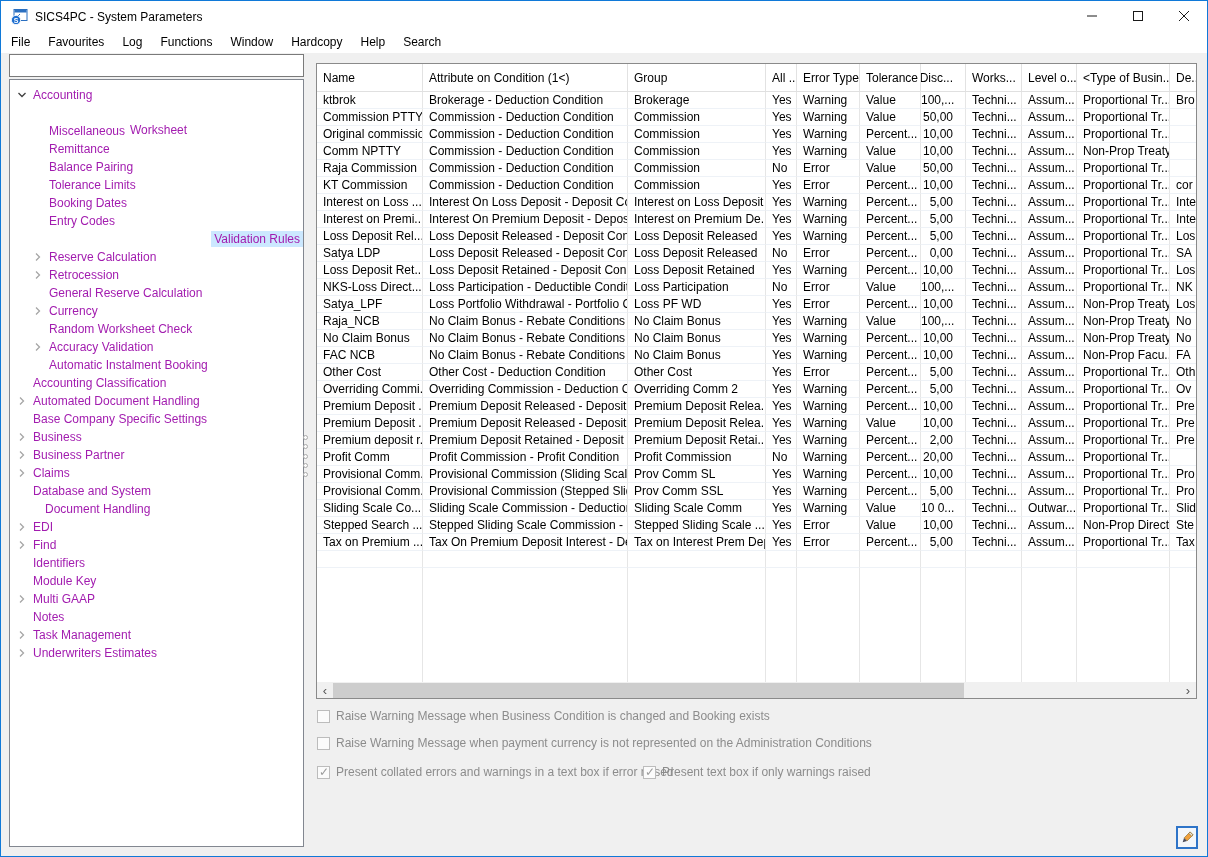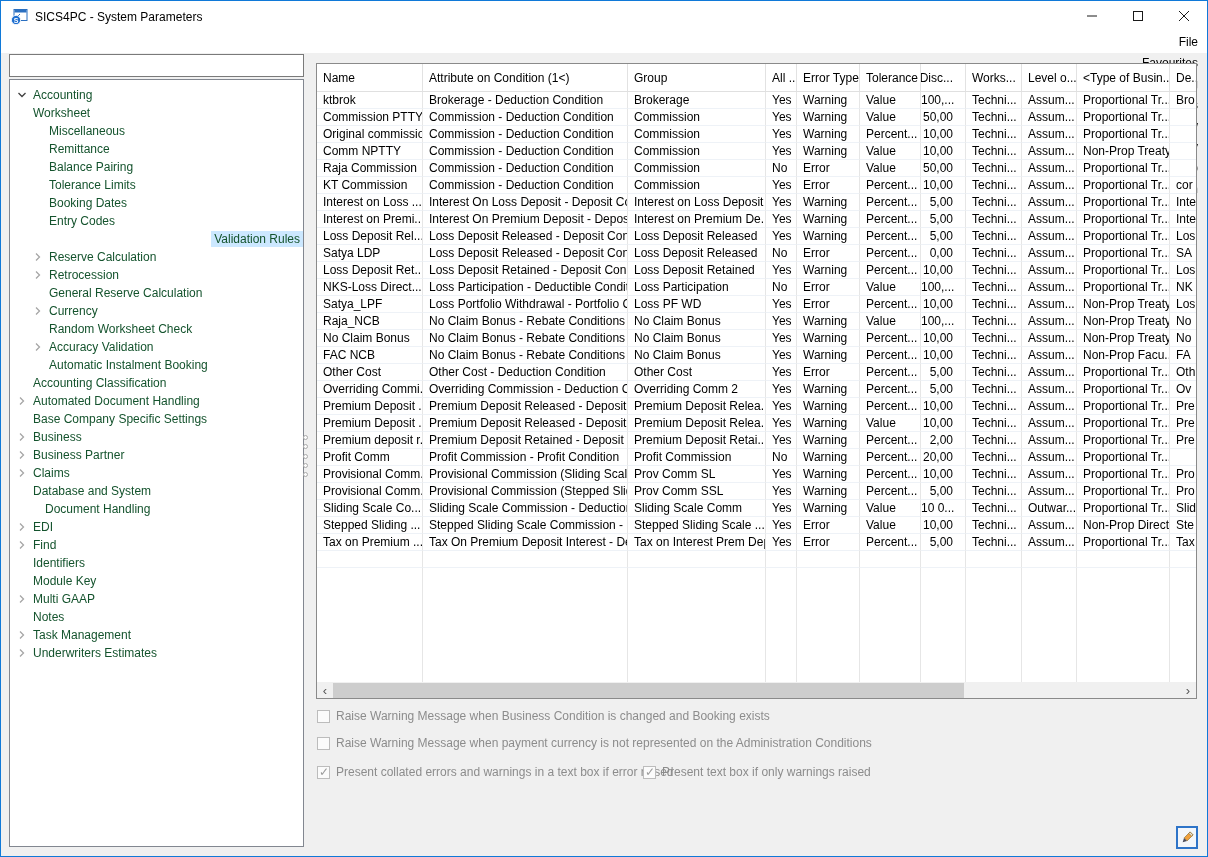--- a/index.html
+++ b/index.html
@@ -12,31 +12,31 @@
   
   .titlebar { position:absolute; left:0; top:0; width:100%; height:31px; background:#fff;
               display:flex; align-items:center; }
   .app-icon { margin-left:9px; width:18px; height:16px; display:flex; align-items:center; }
   .title { margin-left:7px; font-size:12px; color:#000; }
   .winbtns { position:absolute; right:0; top:0; height:30px; display:flex; }
   .winbtn { width:46px; height:30px; display:flex; align-items:center; justify-content:center; }
 
   
   .menubar { position:absolute; left:0; top:31px; width:100%; height:21px; background:#fff;
-             display:flex; align-items:flex-end; padding-left:1px;flex-direction:column; }
+             display:flex; align-items:flex-end; padding-left:1px; }
   .menu-item { padding:0 9px; height:21px; line-height:21px; color:#000; cursor:default; }
 
   
   .filter { position:absolute; left:8px; top:53px; width:295px; height:23px;
             border:1px solid #7a7a7a; background:#fff; font-family:inherit; font-size:12px; padding:0 4px; outline:none; }
   .tree { position:absolute; left:8px; top:78px; width:295px; height:768px;
           border:1px solid #828790; background:#fff; overflow:hidden; padding-top:6px; }
   .tree-item { height:18px; display:flex; align-items:center; white-space:nowrap; cursor:default; }
   .chev { width:16px; height:18px; display:flex; align-items:center; justify-content:center; flex:none; }
-  .tree-label { padding:1px 3px; color:#14532d; }
+  .tree-label { padding:1px 3px; color:#a21caf; }
   .tree-item.selected .tree-label { background:#cce8ff; }
 
   
   .splitter { position:absolute; left:300px; top:434px; width:8px; height:42px;
               display:flex; flex-direction:column; justify-content:space-between; align-items:center; }
   .grip-dot { width:5px; height:5px; border:1px solid #a9a9a9; border-radius:50%; background:#fdfdfd; }
 
   
   .grid { position:absolute; left:315px; top:62px; width:881px; height:636px;
           border:1px solid #8a8a8a; background:#fff; overflow:hidden;
@@ -128,21 +128,21 @@
 
   <div class="tree" id="tree">
       <div class="tree-item" style="padding-left: 4px;">
         <span class="chev">
           <svg width="10" height="10" viewBox="0 0 10 10">
             <path d="M1.5 3 L5 6.5 L8.5 3" fill="none" stroke="#404040" stroke-width="1.3"></path>
           </svg>
         </span>
         <span class="tree-label">Accounting</span>
       </div>
-      <div class="tree-item" style="padding-left: 4px;">
+      <div class="tree-item" style="padding-left: 4px; flex-direction: column;">
         <span class="chev"></span>
         <span class="tree-label">Worksheet</span>
       </div>
       <div class="tree-item" style="padding-left: 20px;">
         <span class="chev"></span>
         <span class="tree-label">Miscellaneous</span>
       </div>
       <div class="tree-item" style="padding-left: 20px;">
         <span class="chev"></span>
         <span class="tree-label">Remittance</span>
@@ -655,21 +655,21 @@
           <div class="gcell" style="width: 31px;">Yes</div>
           <div class="gcell" style="width: 63px;">Warning</div>
           <div class="gcell" style="width: 61px;">Value</div>
           <div class="gcell right" style="width: 45px;">10 0...</div>
           <div class="gcell" style="width: 56px;">Techni...</div>
           <div class="gcell" style="width: 55px;">Outwar...</div>
           <div class="gcell" style="width: 93px;">Proportional Tr...</div>
           <div class="gcell" style="width: 60px;">Slid</div>
         </div>
         <div class="grow">
-          <div class="gcell" style="width: 106px;">Stepped Sliding ...</div>
+          <div class="gcell" style="width: 106px;">Stepped Search ...</div>
           <div class="gcell" style="width: 205px;">Stepped Sliding Scale Commission - D...</div>
           <div class="gcell" style="width: 138px;">Stepped Sliding Scale ...</div>
           <div class="gcell" style="width: 31px;">Yes</div>
           <div class="gcell" style="width: 63px;">Error</div>
           <div class="gcell" style="width: 61px;">Value</div>
           <div class="gcell right" style="width: 45px;">10,00</div>
           <div class="gcell" style="width: 56px;">Techni...</div>
           <div class="gcell" style="width: 55px;">Assum...</div>
           <div class="gcell" style="width: 93px;">Non-Prop Direct</div>
           <div class="gcell" style="width: 60px;">Ste</div>

